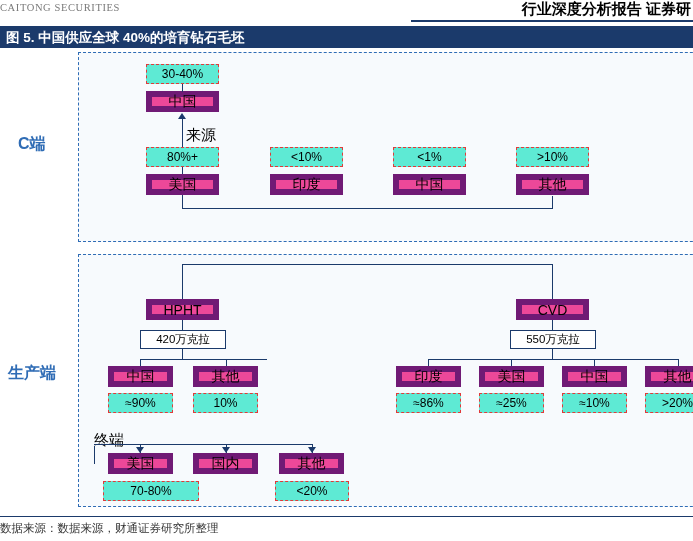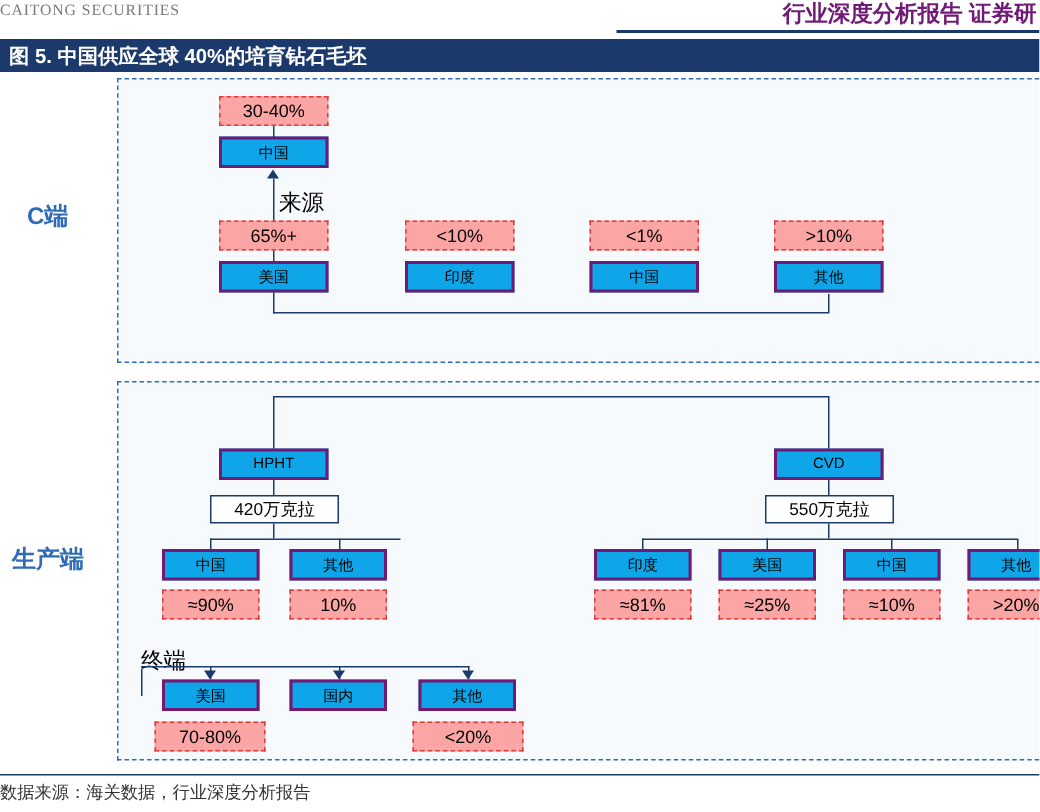--- a/index.html
+++ b/index.html
@@ -16,21 +16,21 @@
   .topbar {
     position: absolute; left: 0; top: 0; width: 693px; height: 22px;
   }
   .brand {
     position: absolute; left: 0px; top: 2px;
     font-size: 10.5px; letter-spacing: .6px; color: #7a7a7a;
     font-family: "Liberation Serif", serif;
   }
   .report-title {
     position: absolute; right: 2px; top: 0px;
-    font-size: 15px; font-weight: bold; color: #701a75;
+    font-size: 15px; font-weight: bold; color: #000000;
     white-space: nowrap;
   }
   .rule-blue {
     position: absolute; left: 411px; top: 20px; width: 282px; height: 2px;
     background: #1b3a6b;
   }
 
   
   .title-bar {
     position: absolute; left: -8px; top: 26px; width: 701px; height: 22px;
@@ -60,33 +60,33 @@
     position: absolute;
     color: #2f6cb5; font-weight: bold; font-size: 16px;
     font-family: "Liberation Sans", sans-serif;
   }
   .sect-label.c { left: 18px; top: 86px; }
   .sect-label.p { left: 8px; top: 315px; }
 
   
   .box {
     position: absolute;
-    border: 2px solid #701a75;
-    background: #0ea5e9;
-    font-size: 10px;
+    border: 6px solid #701a75;
+    background: #ec4899;
+    font-size: 14px;
     color: #000000;
     display: flex; align-items: center; justify-content: center;
     height: 21px;
     font-family: "Liberation Sans", sans-serif;
   }
   
   .dbox {
     position: absolute;
     border: 1px dashed #e03a3a;
-    background: #fca5a5;
+    background: #5eead4;
     font-size: 12px;
     color: #000000;
     display: flex; align-items: center; justify-content: center;
     height: 20px;
     font-family: "Liberation Sans", sans-serif;
   }
   
   .lbox {
     position: absolute;
     border: 1px solid #1b3a6b;
@@ -163,21 +163,21 @@
 
   <div class="freetext" style="left:186px; top:78px;">来源</div>
 
   <div class="ln v" style="left:182px; top:71px; height:28px;"></div>
   <div class="arrow-up" style="left:178px; top:65px;"></div>
 
   <div class="ln h" style="left:182px; top:160px; width:370px;"></div>
   <div class="ln v" style="left:182px; top:99px; height:62px;"></div>
   <div class="ln v" style="left:552px; top:148px; height:13px;"></div>
 
-  <div class="dbox" style="left:146px; top:99px; width:73px;">65%+</div>
+  <div class="dbox" style="left:146px; top:99px; width:73px;">80%+</div>
   <div class="box" style="left:146px; top:126px; width:73px;">美国</div>
 
   <div class="dbox" style="left:270px; top:99px; width:73px;">&lt;10%</div>
   <div class="box" style="left:270px; top:126px; width:73px;">印度</div>
 
   <div class="dbox" style="left:393px; top:99px; width:73px;">&lt;1%</div>
   <div class="box" style="left:393px; top:126px; width:73px;">中国</div>
 
   <div class="dbox" style="left:516px; top:99px; width:73px;">&gt;10%</div>
   <div class="box" style="left:516px; top:126px; width:73px;">其他</div>
@@ -208,38 +208,38 @@
   <div class="ln h" style="left:428px; top:311px; width:250px;"></div>
   <div class="ln v" style="left:428px; top:311px; height:7px;"></div>
   <div class="ln v" style="left:511px; top:311px; height:7px;"></div>
   <div class="ln v" style="left:594px; top:311px; height:7px;"></div>
   <div class="ln v" style="left:678px; top:311px; height:7px;"></div>
 
   <div class="box" style="left:396px; top:318px; width:65px;">印度</div>
   <div class="box" style="left:479px; top:318px; width:65px;">美国</div>
   <div class="box" style="left:562px; top:318px; width:65px;">中国</div>
   <div class="box" style="left:645px; top:318px; width:65px;">其他</div>
-  <div class="dbox" style="left:396px; top:345px; width:65px;">≈81%</div>
+  <div class="dbox" style="left:396px; top:345px; width:65px;">≈86%</div>
   <div class="dbox" style="left:479px; top:345px; width:65px;">≈25%</div>
   <div class="dbox" style="left:562px; top:345px; width:65px;">≈10%</div>
   <div class="dbox" style="left:645px; top:345px; width:65px;">&gt;20%</div>
 
   <div class="freetext" style="left:94px; top:383px;">终端</div>
   <div class="ln v" style="left:94px; top:398px; height:18px;"></div>
   <div class="ln h" style="left:94px; top:396px; width:219px;"></div>
   <div class="ln v" style="left:140px; top:396px; height:9px;"></div>
   <div class="ln v" style="left:226px; top:396px; height:9px;"></div>
   <div class="ln v" style="left:312px; top:396px; height:9px;"></div>
   <div class="arrow-down" style="left:136px; top:399px;"></div>
   <div class="arrow-down" style="left:222px; top:399px;"></div>
   <div class="arrow-down" style="left:308px; top:399px;"></div>
 
   <div class="box" style="left:108px; top:405px; width:65px;">美国</div>
   <div class="box" style="left:193px; top:405px; width:65px;">国内</div>
   <div class="box" style="left:279px; top:405px; width:65px;">其他</div>
 
-  <div class="dbox" style="left:103px; top:433px; width:74px;">70-80%</div>
+  <div class="dbox" style="left:103px; top:433px; width:96px;">70-80%</div>
   <div class="dbox" style="left:275px; top:433px; width:74px;">&lt;20%</div>
 
 </div>
 
 <div class="foot-rule"></div>
-<div class="foot-text">数据来源：海关数据，行业深度分析报告</div>
+<div class="foot-text">数据来源：数据来源，财通证券研究所整理</div>
 
 </body></html>

